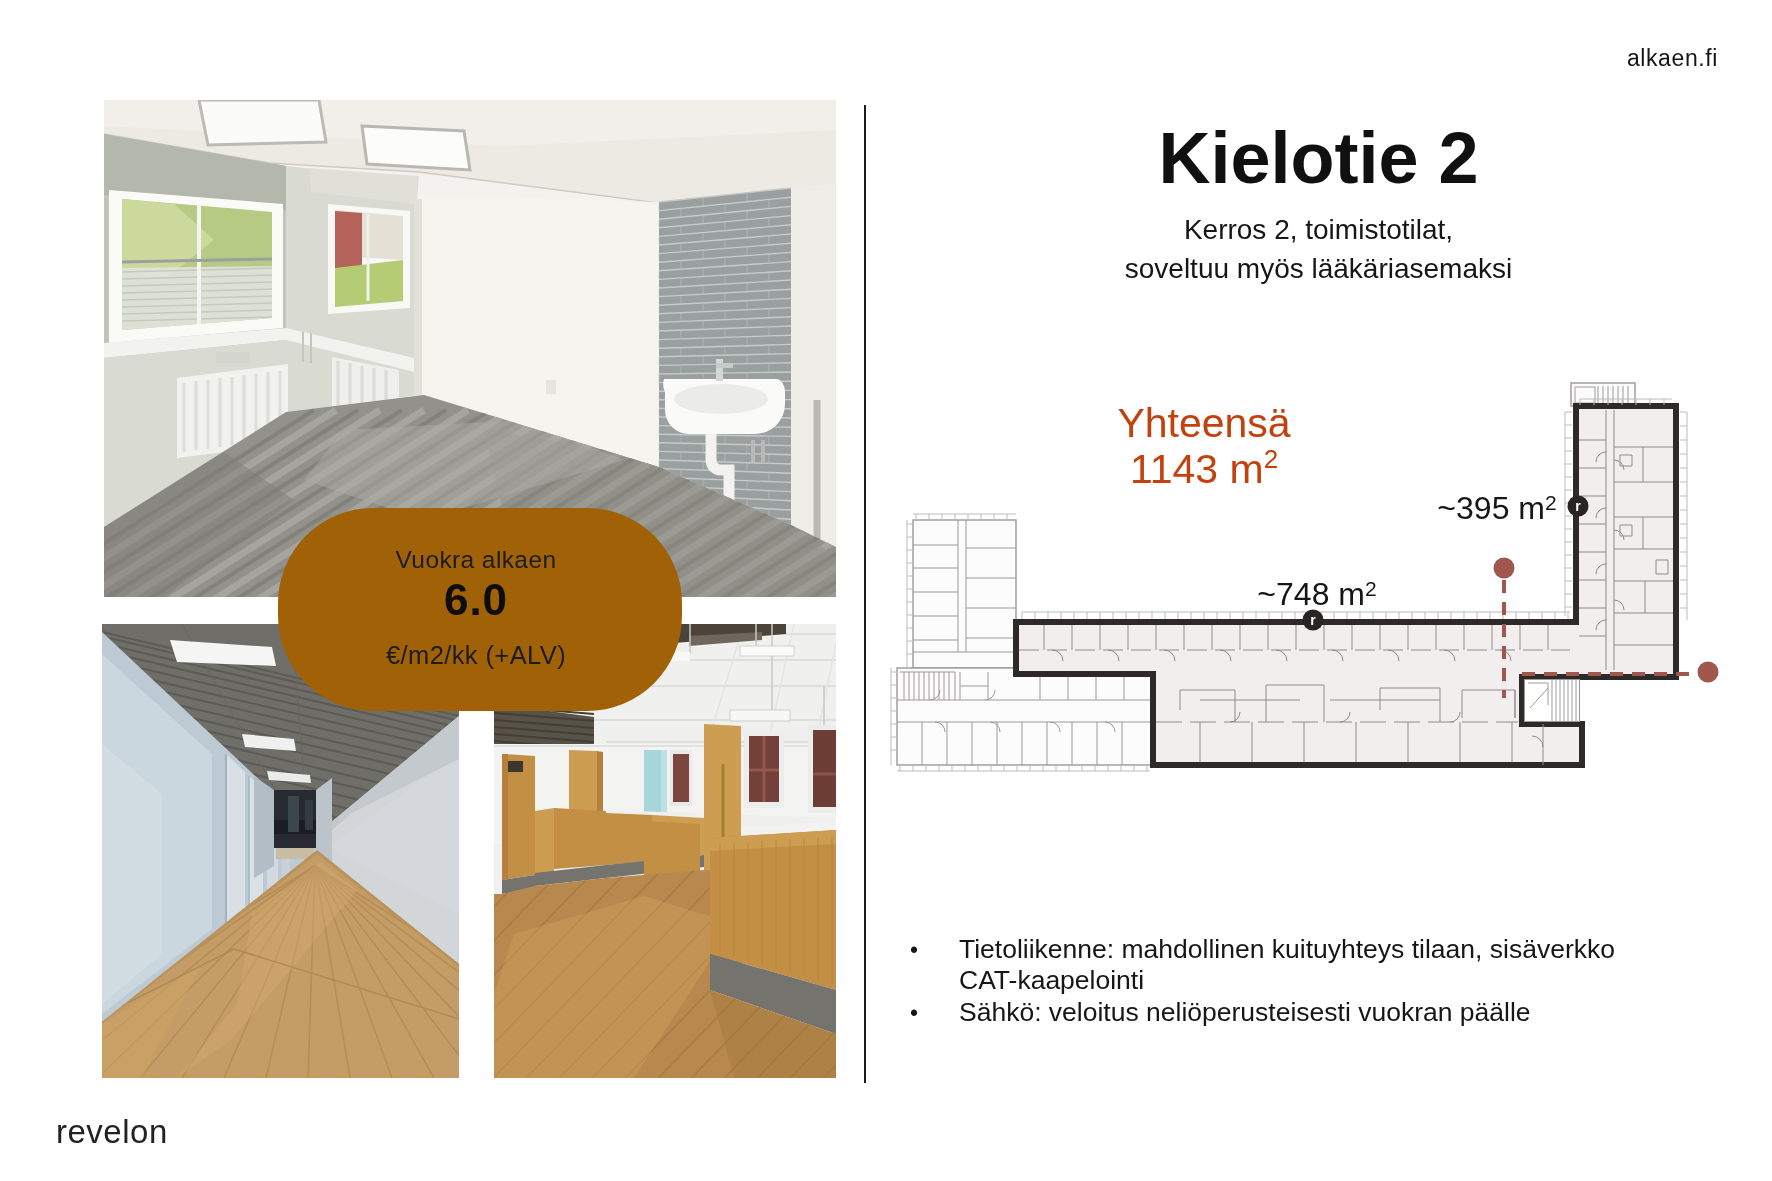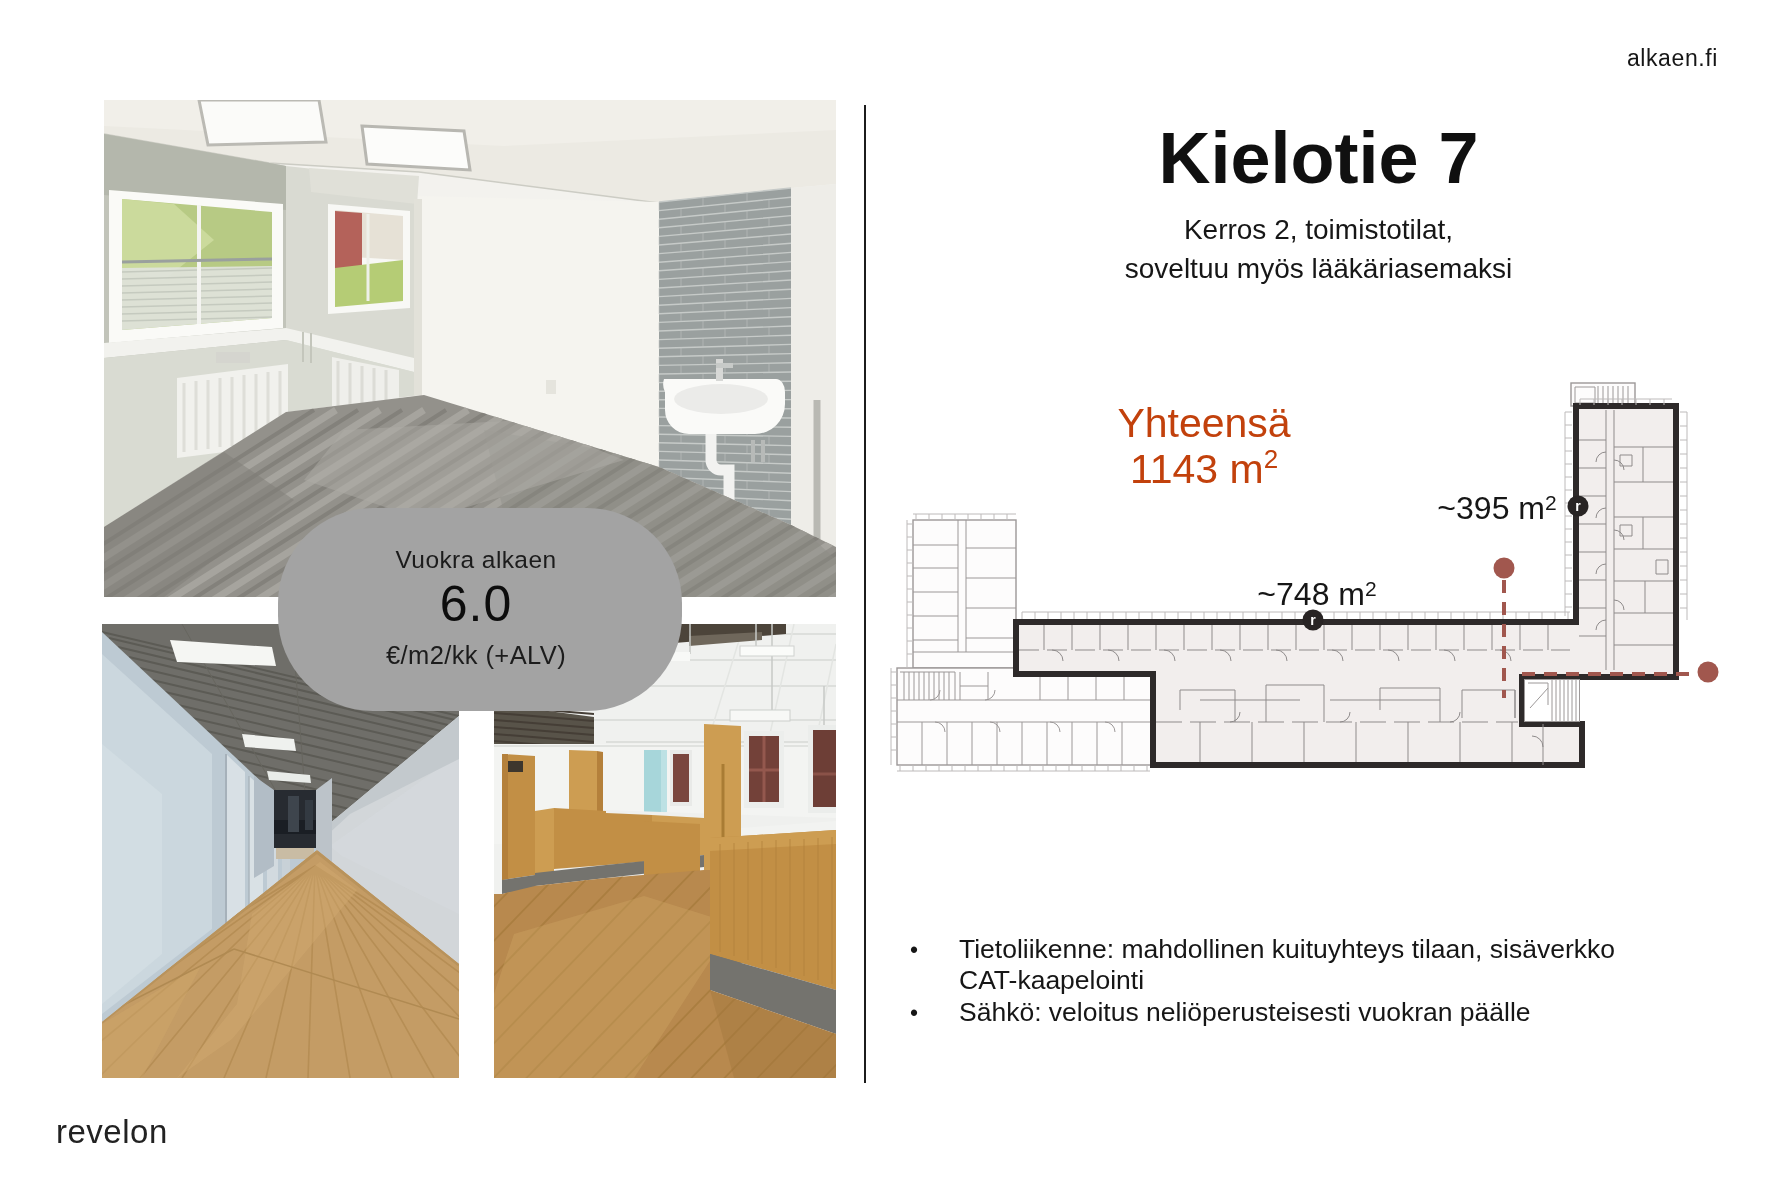--- a/index.html
+++ b/index.html
@@ -2,23 +2,23 @@
 <html><head>
 <meta charset="utf-8">
 <style>
   html,body{margin:0;padding:0}
   body{width:1772px;height:1181px;position:relative;background:#ffffff;
        font-family:"Liberation Sans",sans-serif;overflow:hidden;color:#161616}
   .abs{position:absolute}
   #p1{left:104px;top:100px;width:732px;height:497px}
   #p2{left:102px;top:624px;width:357px;height:454px}
   #p3{left:494px;top:624px;width:342px;height:454px}
-  #blob{left:278px;top:508px;width:404px;height:203px;background:#a3a3a3;border-radius:95px;z-index:5}
+  #blob{left:278px;top:508px;width:404px;height:203px;background:#a16207;border-radius:95px;z-index:5}
   #blob .bl1{position:absolute;left:0;right:8px;top:38px;text-align:center;font-size:24.5px;letter-spacing:.4px;color:#1c1c1c}
-  #blob .bl2{position:absolute;left:0;right:8px;top:67px;text-align:center;font-size:50px;font-weight:normal;letter-spacing:1px;color:#0d0d0d}
+  #blob .bl2{position:absolute;left:0;right:8px;top:67px;text-align:center;font-size:44px;font-weight:bold;letter-spacing:1px;color:#0d0d0d}
   #blob .bl3{position:absolute;left:0;right:8px;top:133px;text-align:center;font-size:25.5px;letter-spacing:.4px;color:#1c1c1c}
   #divider{left:864px;top:105px;width:2px;height:978px;background:#1c1c1c}
   #site{top:45px;right:54px;font-size:23px;letter-spacing:.6px;color:#161616}
   #title{left:865px;top:122px;width:907px;text-align:center;font-size:72px;font-weight:bold;line-height:72px;color:#101010}
   #subtitle{left:865px;top:210px;width:907px;text-align:center;font-size:28px;line-height:39px;color:#161616}
   #yht{left:1004px;top:400px;width:400px;text-align:center;font-size:41px;line-height:46px;color:#c2410c}
   #yht sup{font-size:26px;line-height:0}
   #bullets{left:890px;top:934px;width:800px;font-size:26.5px;line-height:31.3px;color:#161616}
   #bullets .row{position:relative;padding-left:69px}
   #bullets .dot{position:absolute;left:20px;top:1px;font-size:23px}
@@ -188,21 +188,21 @@
         <polygon points="216,366 342,410 342,454 240,454" fill="#a1763d" opacity="0.4"></polygon>
       </g>
     </svg></div>
   <div id="blob" class="abs">
     <div class="bl1">Vuokra alkaen</div>
     <div class="bl2">6.0</div>
     <div class="bl3">€/m2/kk (+ALV)</div>
   </div>
   <div id="divider" class="abs"></div>
   <div id="site" class="abs">alkaen.fi</div>
-  <div id="title" class="abs">Kielotie 7</div>
+  <div id="title" class="abs">Kielotie 2</div>
   <div id="subtitle" class="abs">Kerros 2, toimistotilat,<br>soveltuu myös lääkäriasemaksi</div>
   <div id="yht" class="abs">Yhteensä<br>1143 m<sup>2</sup></div>
   <svg id="plan" class="abs" style="left:888px;top:375px" width="884" height="410" viewBox="888 375 884 410">
     <g>
       <rect x="913" y="520" width="103" height="148" fill="#fdfcfc" stroke="#9c9898" stroke-width="1.4"></rect>
       <rect x="897" y="668" width="256" height="97" fill="#fdfcfc" stroke="#9c9898" stroke-width="1.4"></rect>
       <path d="M916,514 V520 M929,514 V520 M942,514 V520 M955,514 V520 M968,514 V520 M981,514 V520 M994,514 V520 M1007,514 V520 M907,524 H913 M907,537 H913 M907,550 H913 M907,563 H913 M907,576 H913 M907,589 H913 M907,602 H913 M907,615 H913 M907,628 H913 M907,641 H913 M907,654 H913 M900,765 V771 M913,765 V771 M926,765 V771 M939,765 V771 M952,765 V771 M965,765 V771 M978,765 V771 M991,765 V771 M1004,765 V771 M1017,765 V771 M1030,765 V771 M1043,765 V771 M1056,765 V771 M1069,765 V771 M1082,765 V771 M1095,765 V771 M1108,765 V771 M1121,765 V771 M1134,765 V771 M1147,765 V771 M891,672 H897 M891,685 H897 M891,698 H897 M891,711 H897 M891,724 H897 M891,737 H897 M891,750 H897" stroke="#bdbaba" stroke-width="1" fill="none"></path>
       <path d="M913,514 H1016 M907,520 V668 M897,771 H1150 M891,668 V765" stroke="#bdbaba" stroke-width="1" fill="none"></path>
       <path d="M958,520 V652 M966,520 V652 M913,652 H1016 M913,545 H958 M913,568 H958 M913,592 H958 M913,616 H958 M913,640 H958 M966,548 H1016 M966,578 H1016 M966,608 H1016 M966,638 H1016 M897,700 H1153 M897,722 H1153 M922,722 V765 M947,722 V765 M972,722 V765 M997,722 V765 M1022,722 V765 M1047,722 V765 M1072,722 V765 M1097,722 V765 M1122,722 V765 M1040,668 V700 M1068,668 V700 M1096,668 V700 M1124,668 V700 M900,672 H955 V700 M904,672 V700 M909,672 V700 M914,672 V700 M919,672 V700 M924,672 V700 M929,672 V700 M934,672 V700 M939,672 V700 M944,672 V700 M949,672 V700 M960,672 V700 M988,672 V700 M960,686 H988" stroke="#9c9898" stroke-width="1" fill="none"></path>
       <path d="M935,722 a10,10 0 0 1 10,10 M990,722 a10,10 0 0 1 10,10 M1050,722 a10,10 0 0 1 10,10 M1105,722 a10,10 0 0 1 10,10 M930,700 a10,10 0 0 0 10,-10 M985,700 a10,10 0 0 0 10,-10" stroke="#9c9898" stroke-width="1" fill="none"></path>

